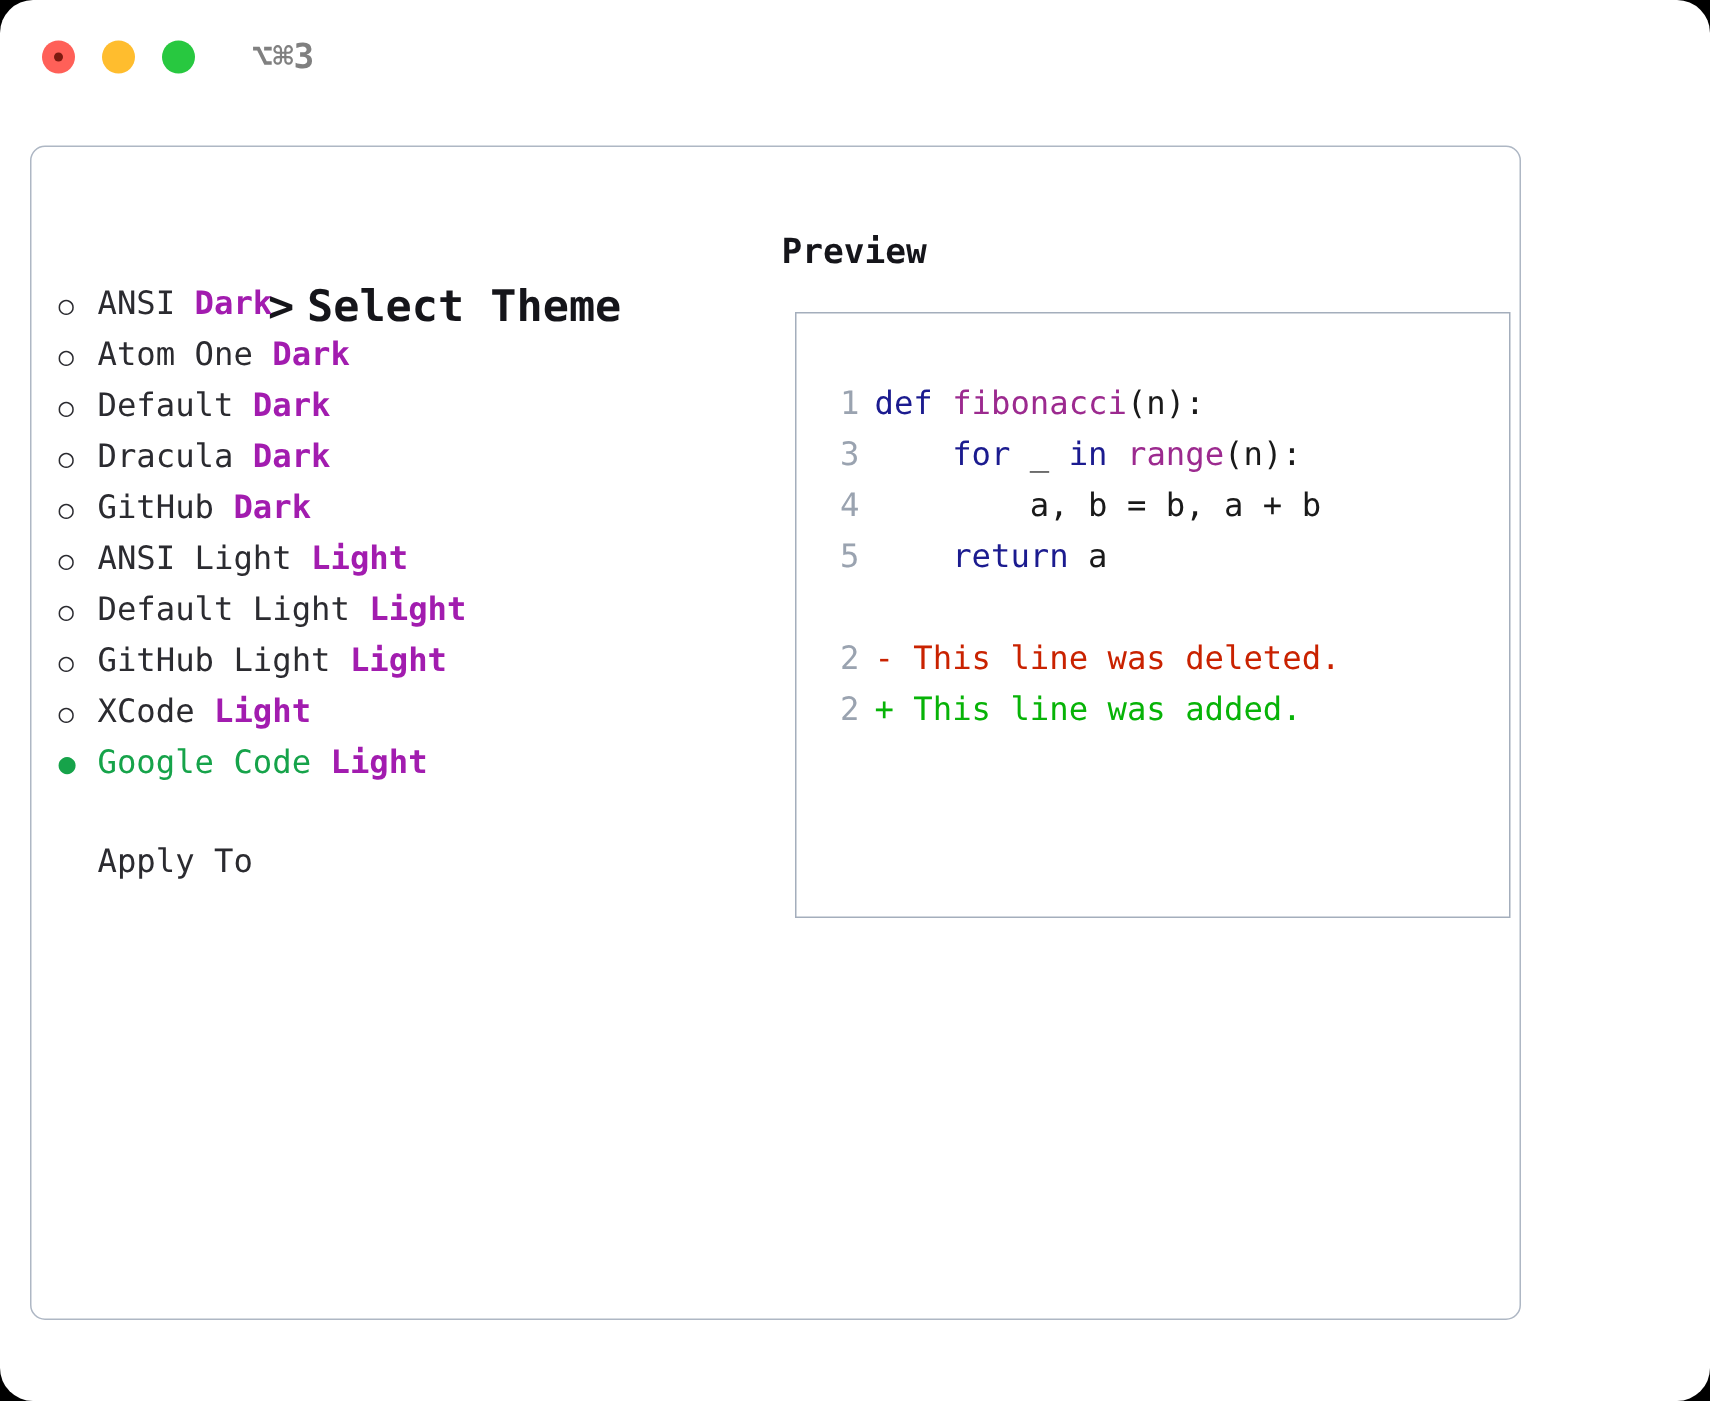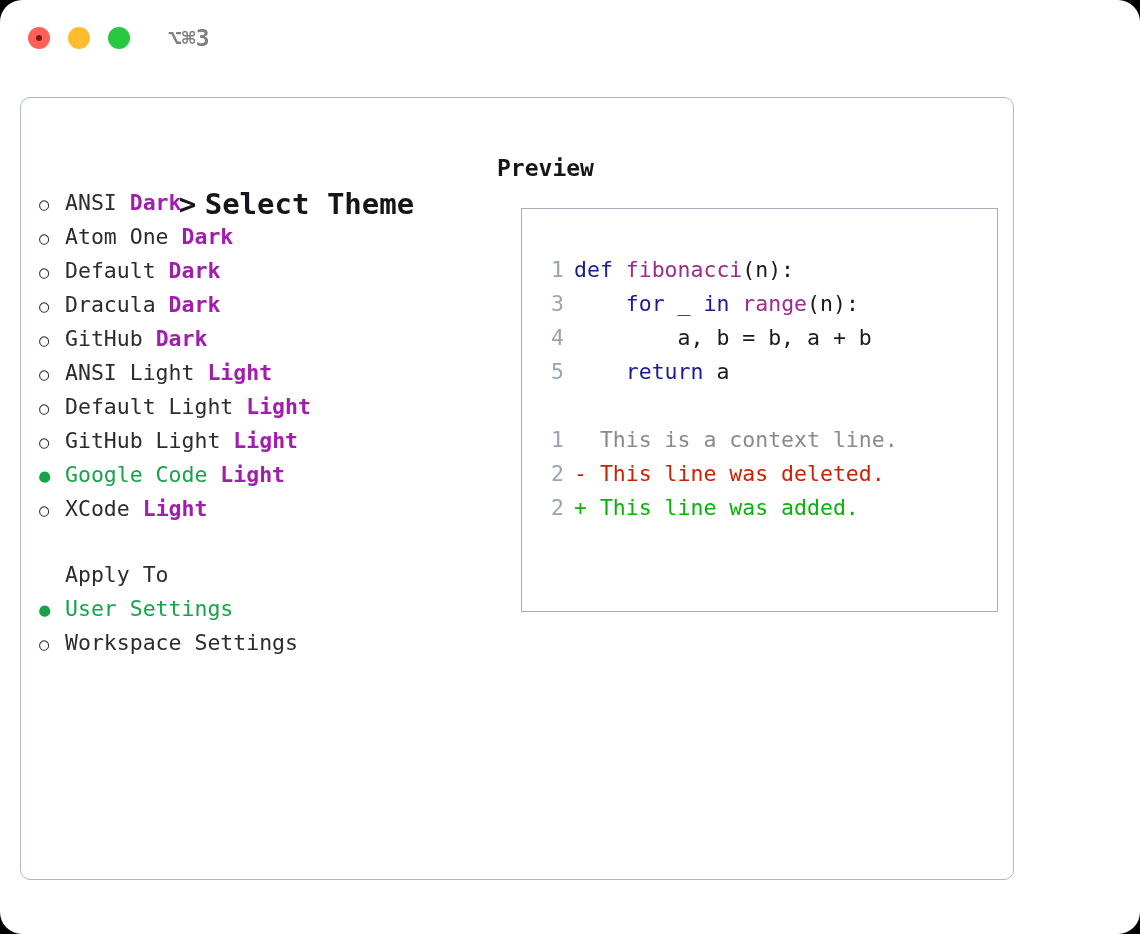--- a/index.html
+++ b/index.html
@@ -130,34 +130,34 @@
     margin-top: 32px;
     font-size: 21.5px;
     line-height: 34px;
     color: #a3adbc;
     width: 404px;
   }
 
   
   #right-col {
     position: absolute;
-    left: 476px;
+    left: 500px;
     top: 52px;
     width: 496px;
   }
   #preview-title {
     font-size: 23px;
     font-weight: bold;
     color: #15151a;
     height: 36px;
     line-height: 36px;
   }
   #preview-box {
     margin-top: 22px;
-    margin-left: 24px;
+    margin-left: 9px;
     width: 477px;
     height: 404px;
     border: 1.6px solid #a4aebc;
     background: #ffffff;
     box-sizing: border-box;
     padding: 44px 0 0 16px;
   }
   .code-line {
     font-size: 21.5px;
     line-height: 34px;
@@ -203,46 +203,41 @@
 
       <div id="theme-rows">
           <div class="row"><span class="marker">○</span><span class="name">ANSI</span> <span class="tag">Dark</span></div>
           <div class="row"><span class="marker">○</span><span class="name">Atom One</span> <span class="tag">Dark</span></div>
           <div class="row"><span class="marker">○</span><span class="name">Default</span> <span class="tag">Dark</span></div>
           <div class="row"><span class="marker">○</span><span class="name">Dracula</span> <span class="tag">Dark</span></div>
           <div class="row"><span class="marker">○</span><span class="name">GitHub</span> <span class="tag">Dark</span></div>
           <div class="row"><span class="marker">○</span><span class="name">ANSI Light</span> <span class="tag">Light</span></div>
           <div class="row"><span class="marker">○</span><span class="name">Default Light</span> <span class="tag">Light</span></div>
           <div class="row"><span class="marker">○</span><span class="name">GitHub Light</span> <span class="tag">Light</span></div>
+          <div class="row"><span class="marker">○</span><span class="name">XCode</span> <span class="tag">Light</span></div>
           <div class="row selected"><span class="marker filled">●</span><span class="name">Google Code</span> <span class="tag">Light</span></div>
-          <div class="row"><span class="marker">○</span><span class="name">XCode</span> <span class="tag">Light</span></div>
         </div>
 
       <div id="apply-header">Apply To</div>
 
-      <div id="apply-rows">
-          <div class="row selected"><span class="marker filled">●</span><span class="name">User Settings</span></div>
-          <div class="row"><span class="marker">○</span><span class="name">Workspace Settings</span></div>
-        </div>
 
 
     </div>
 
     <div id="right-col">
       <div id="preview-title">Preview</div>
       <div id="preview-box">
         <div id="code-block">
             <div class="code-line"><span class="lineno">1</span><span class="kw">def </span><span class="fn">fibonacci</span><span class="plain">(n):</span></div>
             <div class="code-line"><span class="lineno">3</span><span class="plain">    </span><span class="kw">for</span><span class="plain"> _ </span><span class="kw">in</span><span class="plain"> </span><span class="fn">range</span><span class="plain">(n):</span></div>
             <div class="code-line"><span class="lineno">4</span><span class="plain">        a, b = b, a + b</span></div>
             <div class="code-line"><span class="lineno">5</span><span class="plain">    </span><span class="kw">return</span><span class="plain"> a</span></div>
           </div>
         <div class="spacer-line"></div>
         <div id="diff-block">
-            <div class="code-line"><span class="lineno">1</span><span class="ctx"> </span><span class="ctx"> This is a context line.</span></div>
             <div class="code-line"><span class="lineno">2</span><span class="del">-</span><span class="del"> This line was deleted.</span></div>
             <div class="code-line"><span class="lineno">2</span><span class="add">+</span><span class="add"> This line was added.</span></div>
           </div>
       </div>
     </div>
 
   </div>
 </div>
 
 </body></html>

